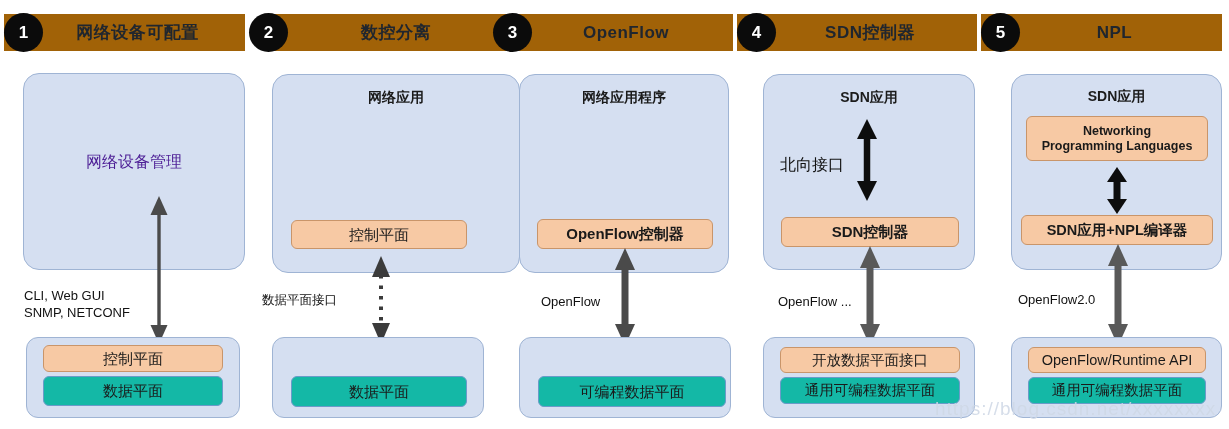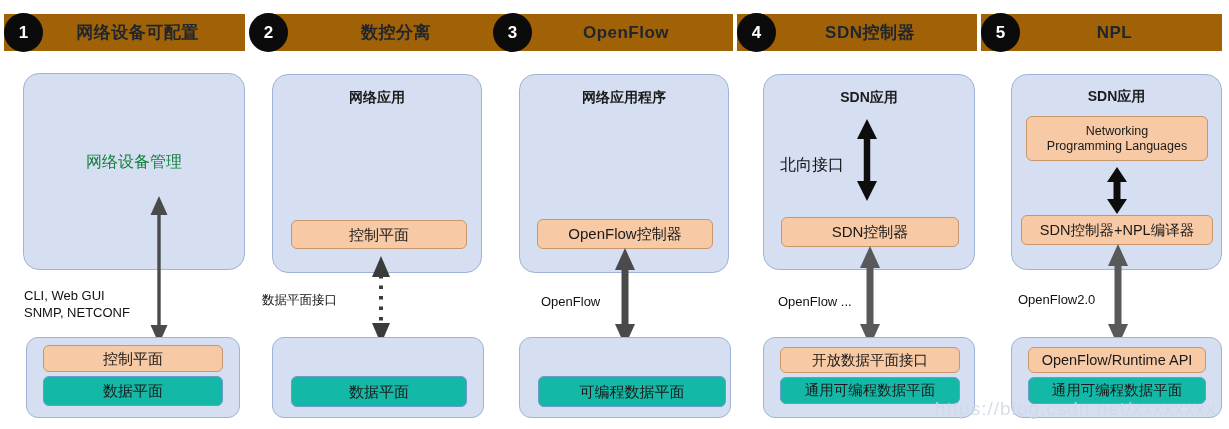--- a/index.html
+++ b/index.html
@@ -41,40 +41,40 @@
     box-sizing:border-box;
   }
   .panel-top{border-radius:16px;}
   .panel-bottom{border-radius:12px;background:#d5dff1;}
 
   .panel-label{
     position:absolute;left:0;right:0;
     text-align:center;
     font-size:14px;font-weight:bold;color:#1b1b1b;
   }
-  .panel-label.plain{font-weight:normal;font-size:16px;color:#15803d;}
+  .panel-label.plain{font-weight:normal;font-size:16px;color:#4c1d95;}
 
   
   .bar{
     position:absolute;box-sizing:border-box;
     border-radius:6px;
     display:flex;align-items:center;justify-content:center;
     text-align:center;line-height:1.15;
   }
   .bar-orange{
     background:#f7c9a4;
     border:1px solid #c9956a;
     color:#1a1a1a;
   }
   .bar-blue{
     background:#14b8a6;
     border:1px solid #6a9bc9;
     color:#1a1a1a;
   }
-  .bar.b{font-weight:normal;border-radius:6px;}
+  .bar.b{font-weight:bold;border-radius:6px;}
 
   
   .arrow-wrap{position:absolute;}
   .arrow-wrap svg{display:block;}
 
   
   .caption{
     position:absolute;
     font-size:13px;font-weight:normal;color:#111;
     line-height:1.28;white-space:pre;
@@ -137,21 +137,21 @@
   </div>
 
   <div class="caption" style="left: 24px; top: 288px; white-space: pre;">CLI, Web GUI
 SNMP, NETCONF</div>
 
   <div class="panel panel-bottom" style="left:26px;top:337px;width:214px;height:81px;">
     <div class="bar bar-orange" style="left:16px;top:7px;width:180px;height:27px;font-size:15px;">控制平面</div>
     <div class="bar bar-blue" style="left:16px;top:38px;width:180px;height:30px;font-size:15px;">数据平面</div>
   </div>
 
-  <div class="panel panel-top" style="left:272px;top:74px;width:210px;height:199px;">
+  <div class="panel panel-top" style="left:272px;top:74px;width:248px;height:199px;">
     <div class="panel-label" style="top:14px;">网络应用</div>
     <div class="bar bar-orange" style="left:18px;top:145px;width:176px;height:29px;font-size:15px;">控制平面</div>
   </div>
 
   <div class="arrow-wrap" style="left:368px;top:255px;">
     <svg width="26" height="90" viewBox="0 0 26 90">
       <line x1="13" y1="20" x2="13" y2="70" stroke="#3b3b3b" stroke-width="4" stroke-dasharray="3.5,7" stroke-linecap="butt"></line>
       <polygon points="13,1 22,22 4,22" fill="#3b3b3b"></polygon>
       <polygon points="13,89 22,68 4,68" fill="#3b3b3b"></polygon>
     </svg>
@@ -221,21 +221,21 @@
     </div>
 
     <div class="arrow-wrap" style="left:92px;top:92px;">
       <svg width="26" height="47" viewBox="0 0 26 47">
         <line x1="13" y1="10" x2="13" y2="37" stroke="#0d0d0d" stroke-width="7"></line>
         <polygon points="13,0 23,15 3,15" fill="#0d0d0d"></polygon>
         <polygon points="13,47 23,32 3,32" fill="#0d0d0d"></polygon>
       </svg>
     </div>
 
-    <div class="bar bar-orange b" style="left:9px;top:140px;width:192px;height:30px;font-size:14.5px;">SDN控制器+NPL编译器</div>
+    <div class="bar bar-orange b" style="left:9px;top:140px;width:192px;height:30px;font-size:14.5px;">SDN应用+NPL编译器</div>
   </div>
 
   <div class="arrow-wrap" style="left:1105px;top:244px;">
     <svg width="26" height="102" viewBox="0 0 26 102">
       <line x1="13" y1="16" x2="13" y2="86" stroke="#595959" stroke-width="7"></line>
       <polygon points="13,0 23,22 3,22" fill="#595959"></polygon>
       <polygon points="13,102 23,80 3,80" fill="#595959"></polygon>
     </svg>
   </div>
 

